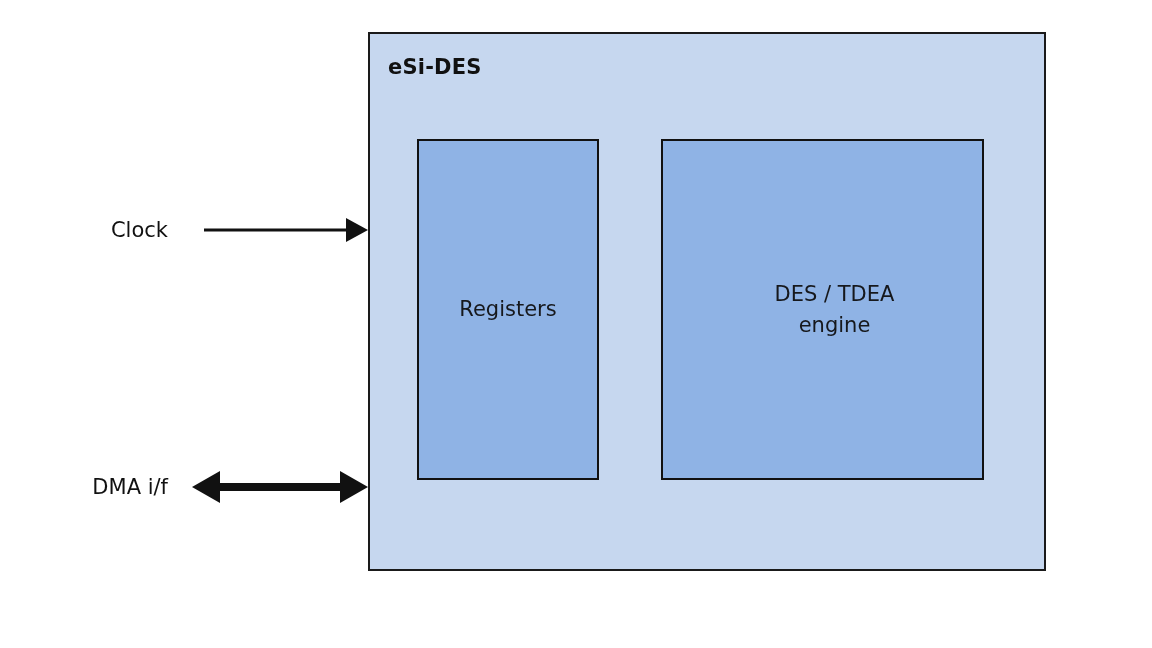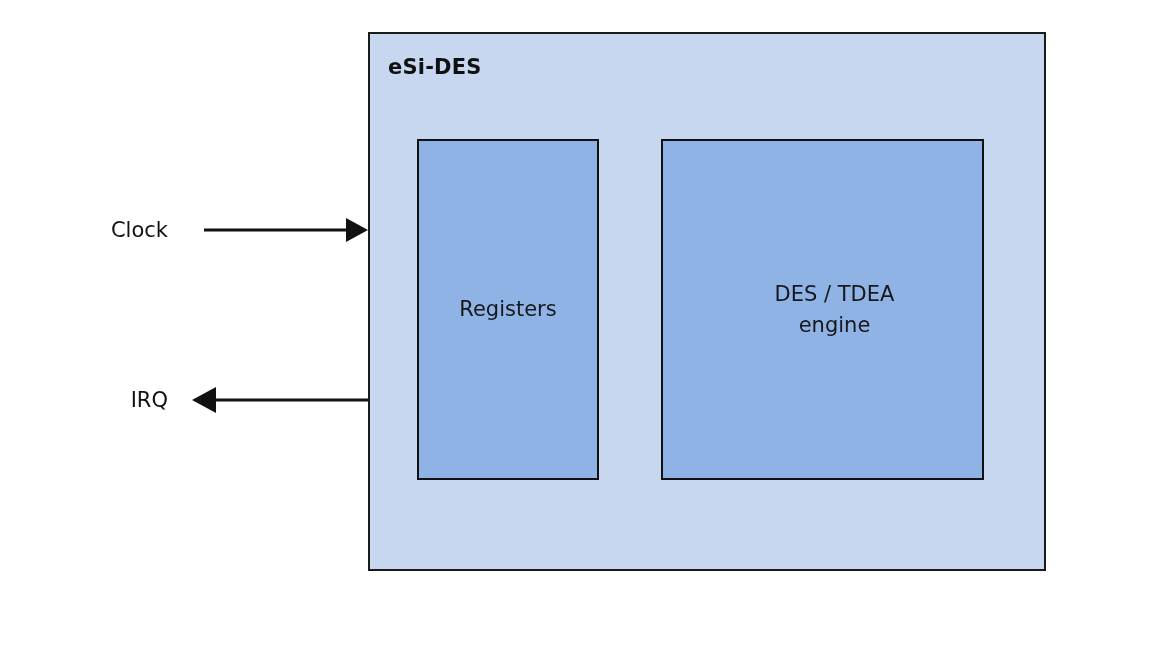--- a/index.html
+++ b/index.html
@@ -125,24 +125,25 @@
     <span class="signal-label">Clock</span>
     <div class="signal-arrow" style="width:352px;">
       <svg width="352" height="40" viewBox="0 0 352 40">
         <line x1="188" y1="20" x2="340" y2="20" stroke="#111111" stroke-width="3"></line>
         <polygon points="352,20 330,32 330,8" fill="#111111"></polygon>
       </svg>
     </div>
   </div>
 
 
-  <div class="signal-row" style="top:380px;">
-    <span class="signal-label">IRQ</span>
+
+  <div class="signal-row" style="top:467px;">
+    <span class="signal-label">DMA i/f</span>
     <div class="signal-arrow" style="width:352px;">
       <svg width="352" height="40" viewBox="0 0 352 40">
-        <line x1="194" y1="20" x2="352" y2="20" stroke="#111111" stroke-width="3"></line>
-        <polygon points="176,20 200,33 200,7" fill="#111111"></polygon>
+        <line x1="196" y1="20" x2="334" y2="20" stroke="#111111" stroke-width="8"></line>
+        <polygon points="176,20 204,36 204,4" fill="#111111"></polygon>
+        <polygon points="352,20 324,36 324,4" fill="#111111"></polygon>
       </svg>
     </div>
   </div>
 
-
 </div>
 
 </body></html>

